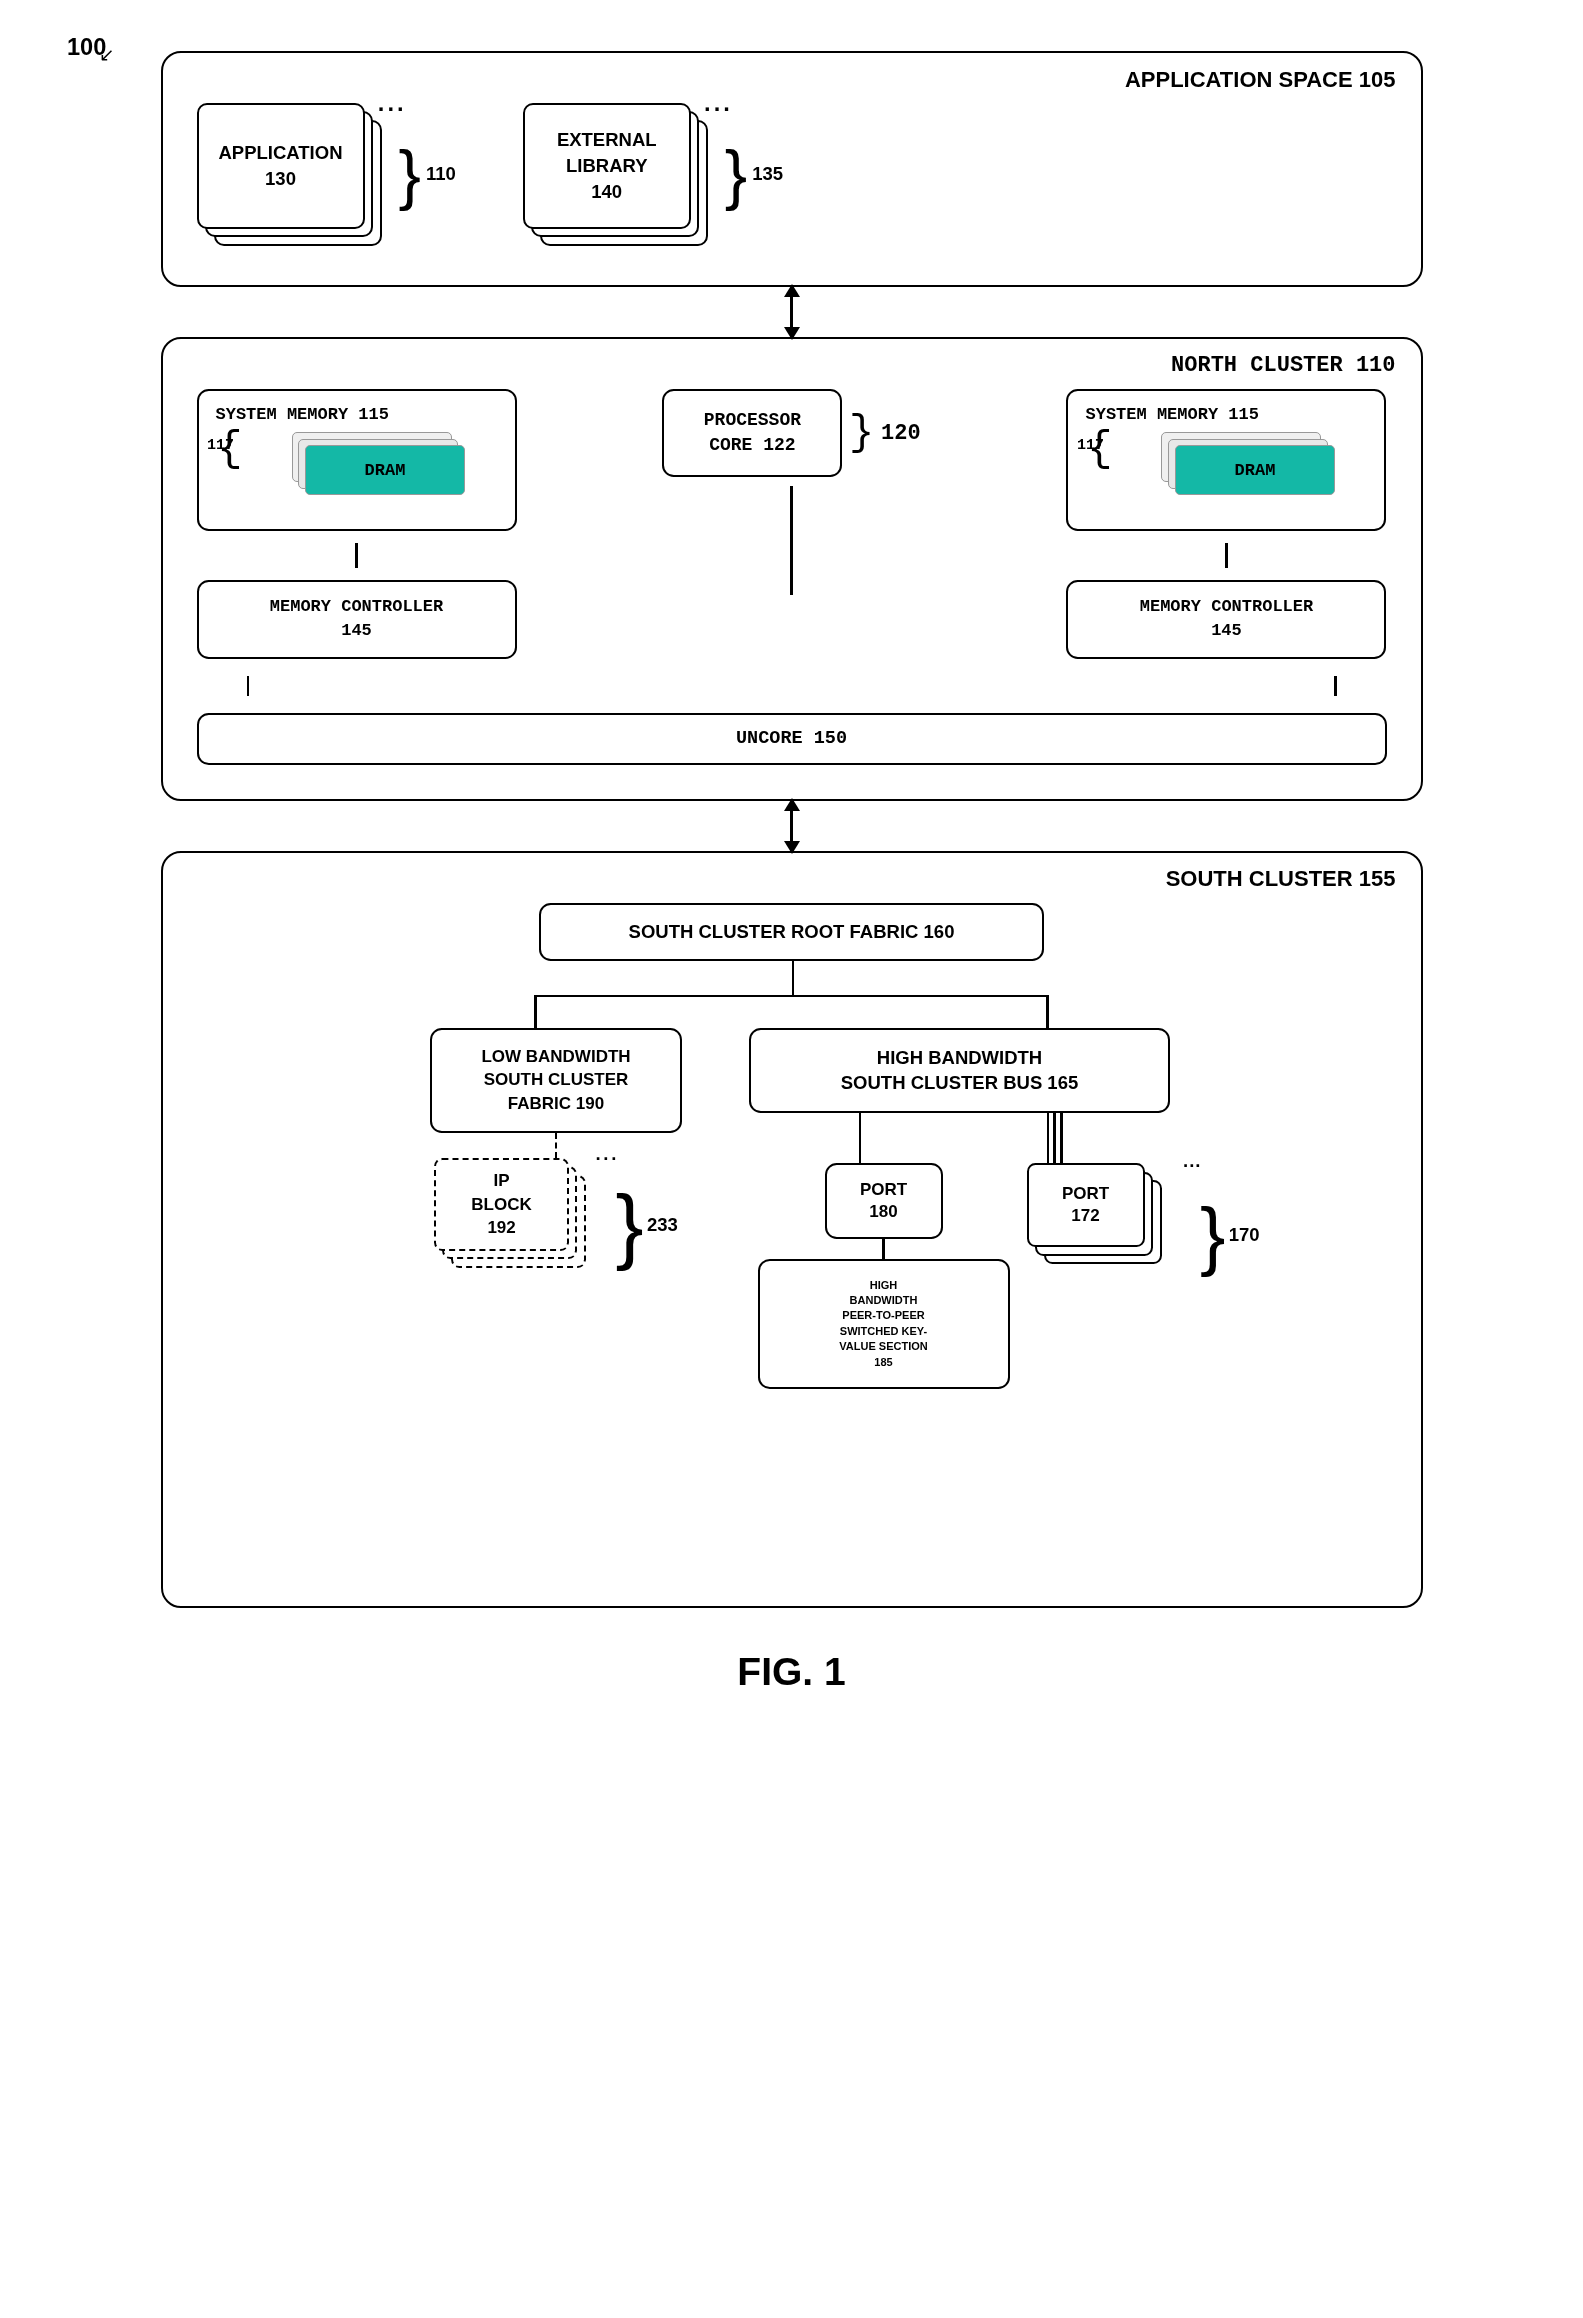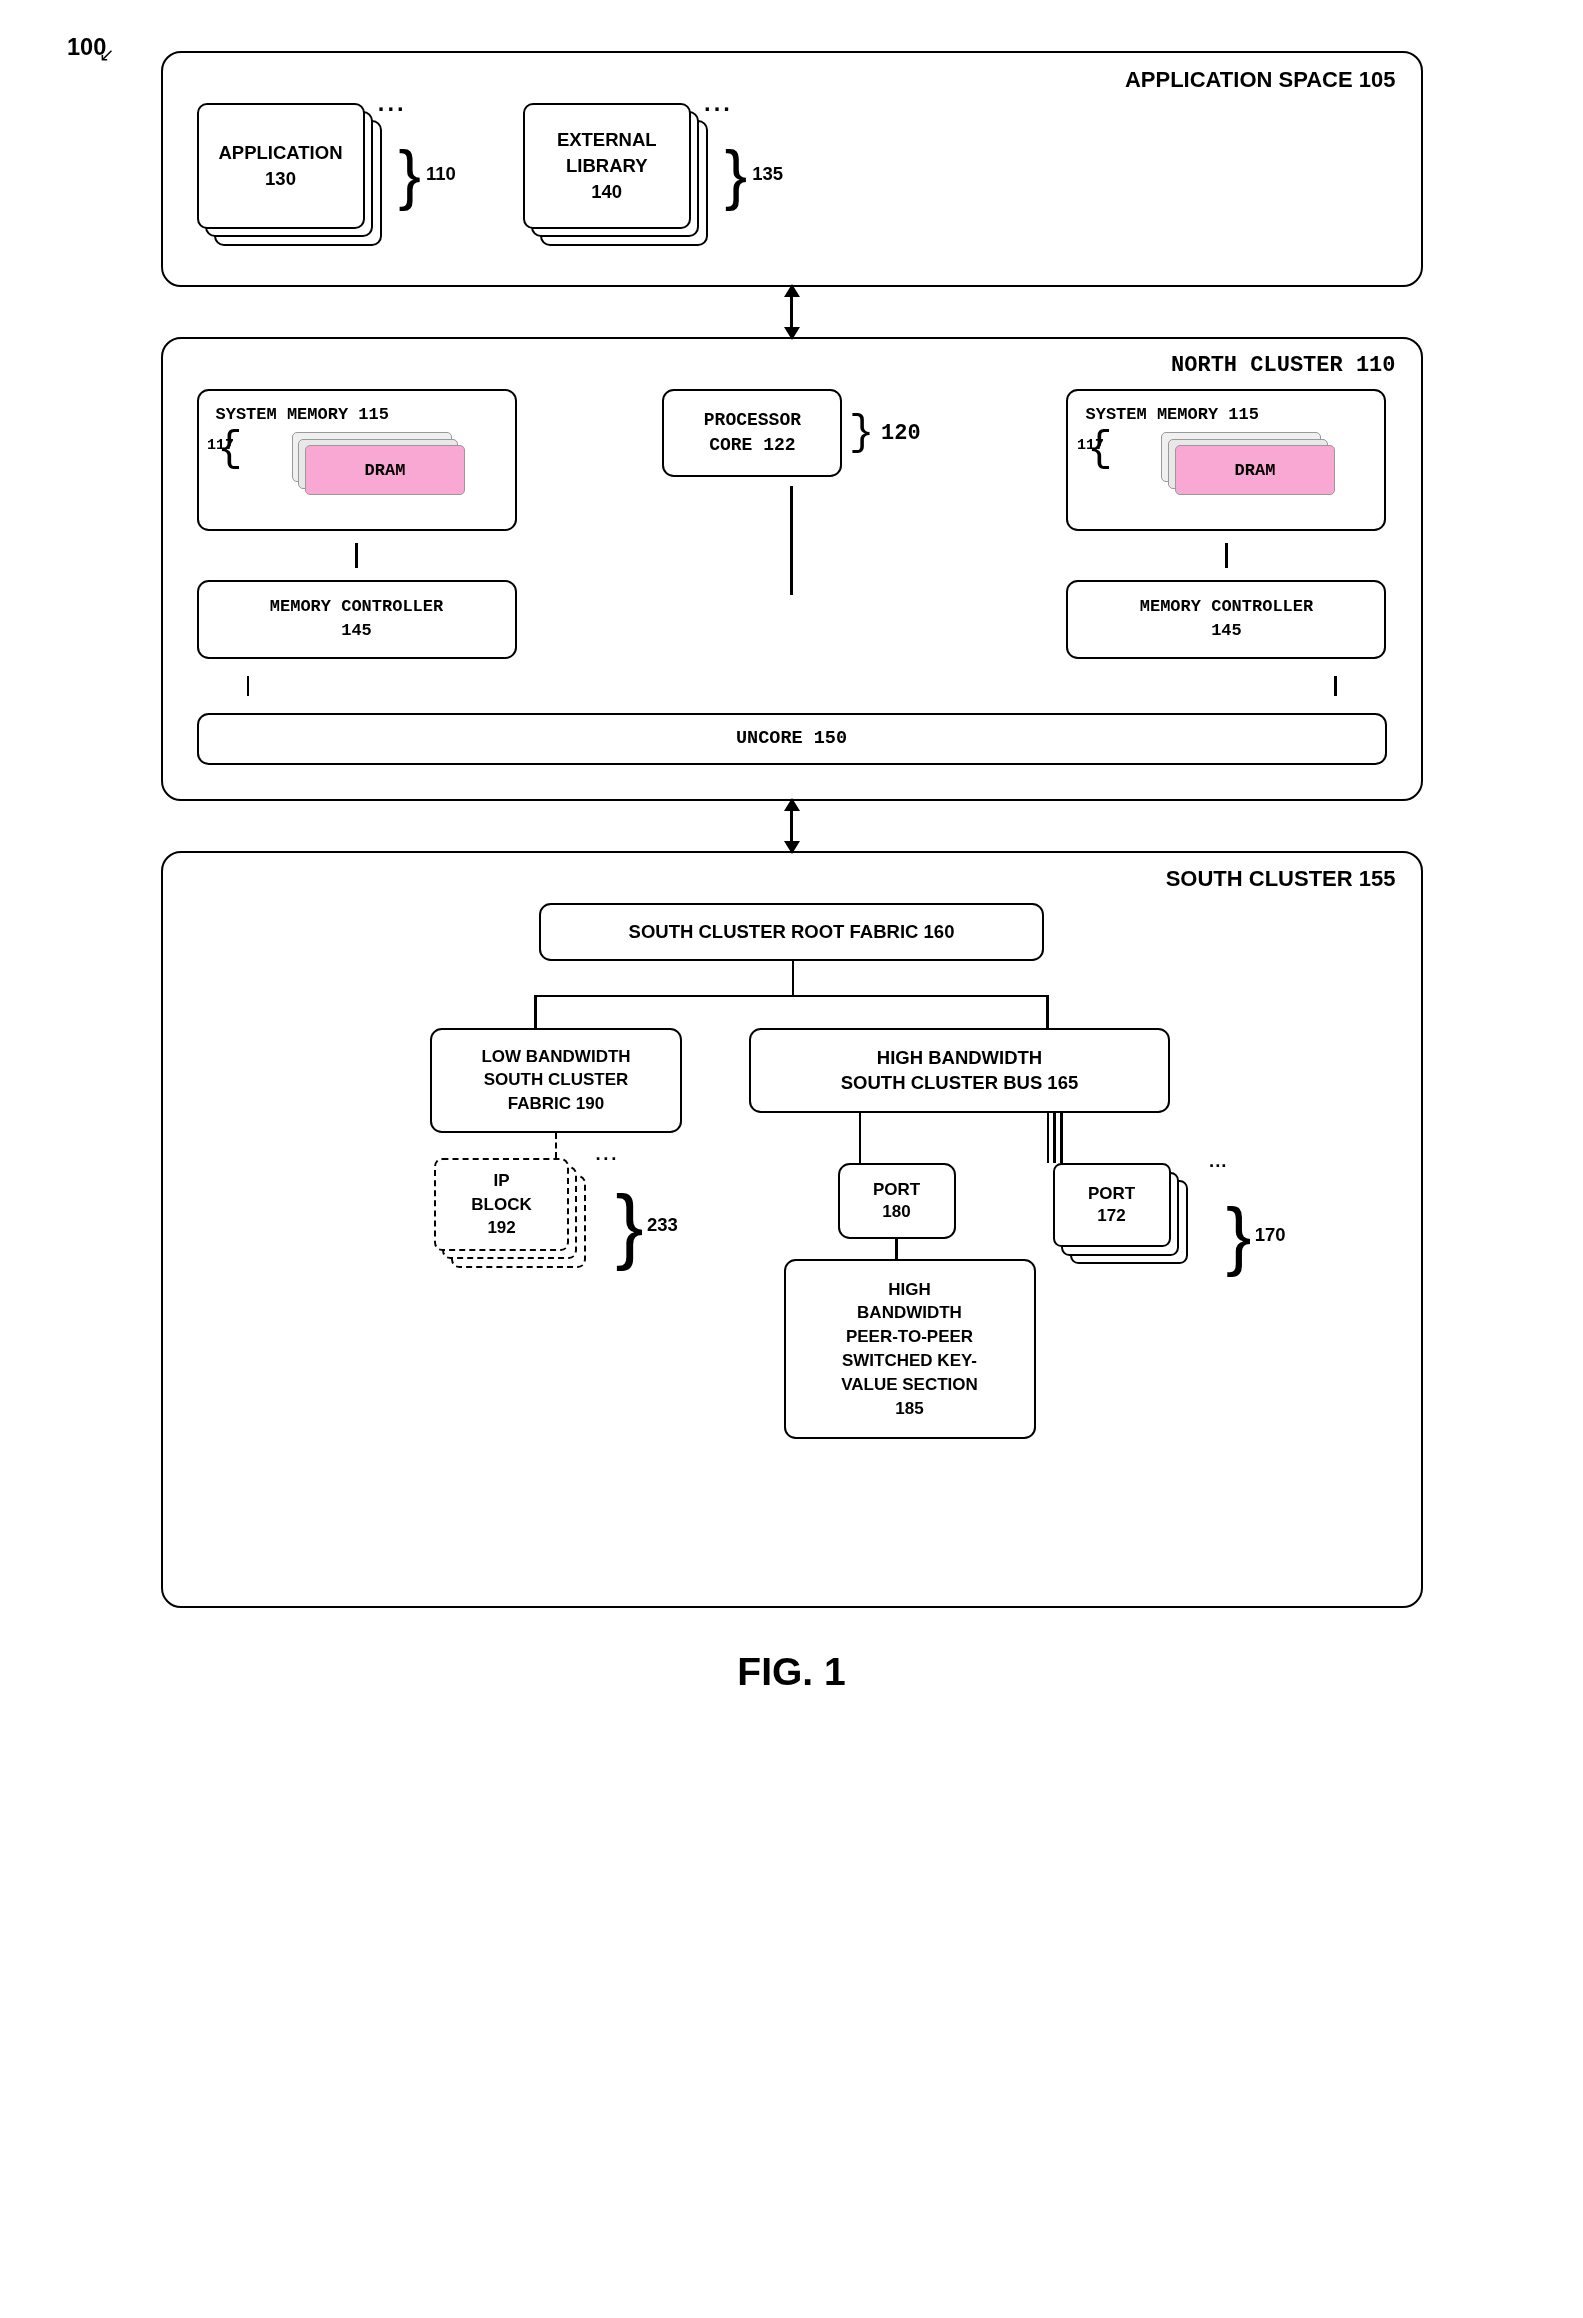--- a/index.html
+++ b/index.html
@@ -155,21 +155,21 @@
       border-radius: 5px;
       display: flex;
       align-items: center;
       justify-content: center;
       font-size: 15px;
       font-weight: bold;
       color: #000;
     }
     .dram-card:nth-child(1) { width: 151px; height: 55px; top: 0; left: 0; }
     .dram-card:nth-child(2) { width: 151px; height: 55px; top: 6.7px; left: 6.7px; background: #e8e8e8; }
-    .dram-card:nth-child(3) { width: 151px; height: 55px; top: 13.5px; left: 13.5px; background: #f9a8d4; }
+    .dram-card:nth-child(3) { width: 151px; height: 55px; top: 13.5px; left: 13.5px; background: #14b8a6; }
 
     .processor-box {
       border: 2.1px solid #000;
       border-radius: 11.8px;
       padding: 17px 25px;
       width: 180px;
       text-align: center;
       font-size: 18px;
       font-weight: bold;
       line-height: 1.4;
@@ -289,25 +289,24 @@
       font-weight: bold;
       line-height: 1.3;
       width: 118px;
     }
 
     .hb-peer-box {
       border: 2.1px solid #000;
       border-radius: 11.8px;
       padding: 17px 17px;
       text-align: center;
-      font-size: 17px;
+      font-size: 11px;
       font-weight: bold;
       line-height: 1.4;
       width: 252px;
-      margin-left: 26px;
     }
 
     .port-stack {
       position: relative;
       width: 160px;
       height: 143px;
     }
 
     .port-card {
       position: absolute;

